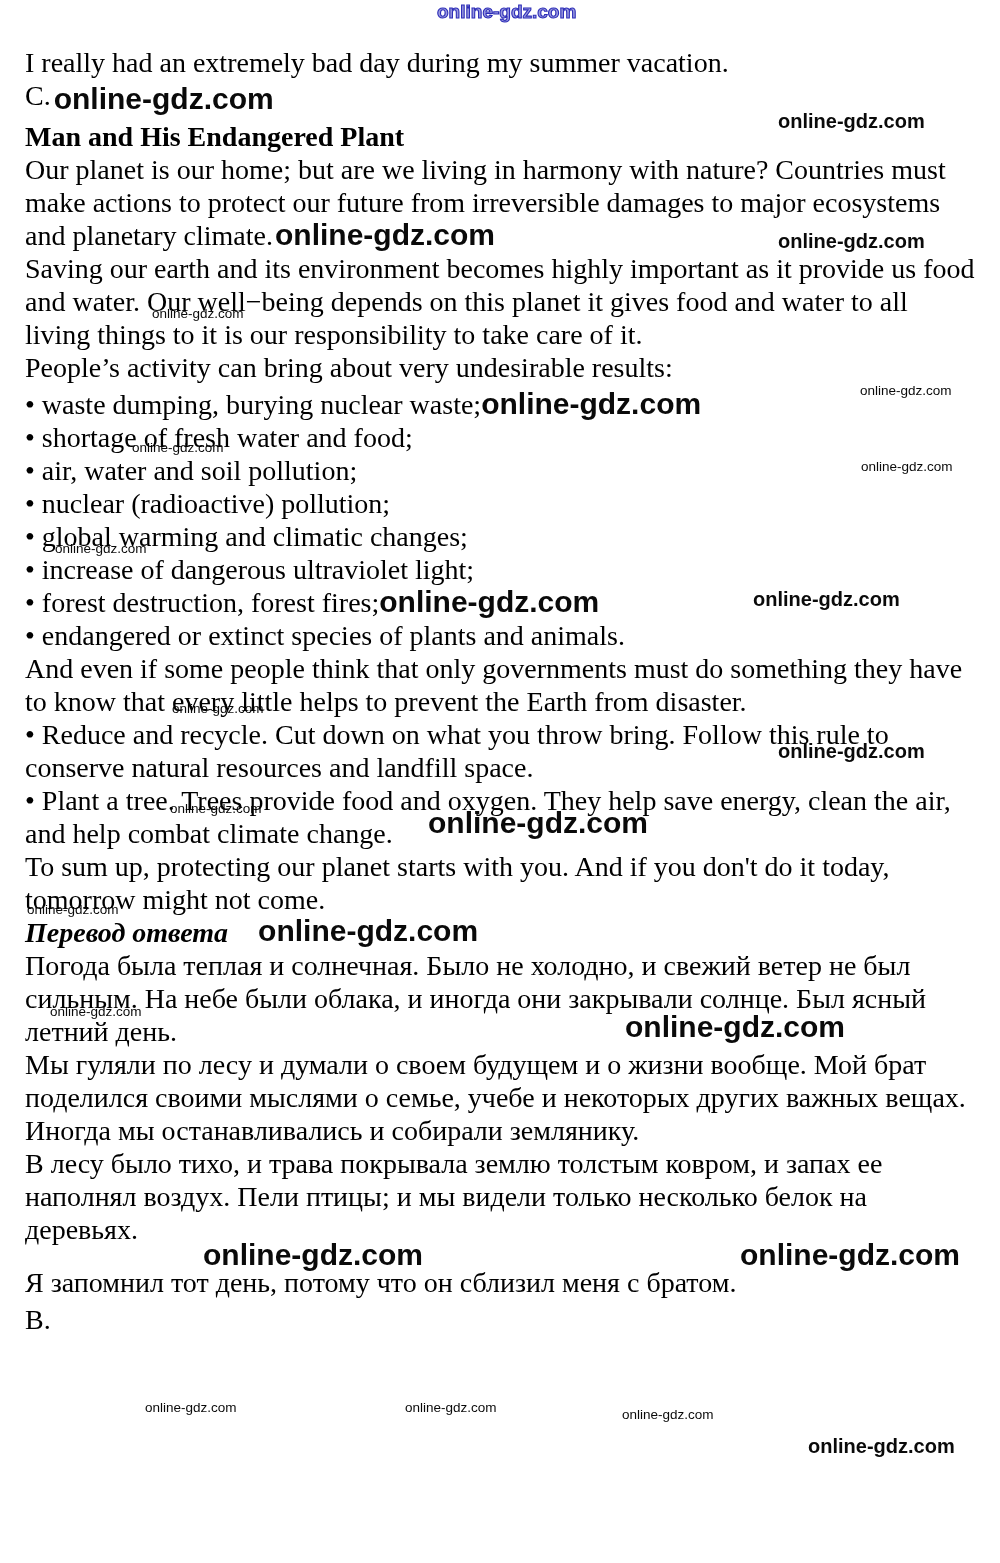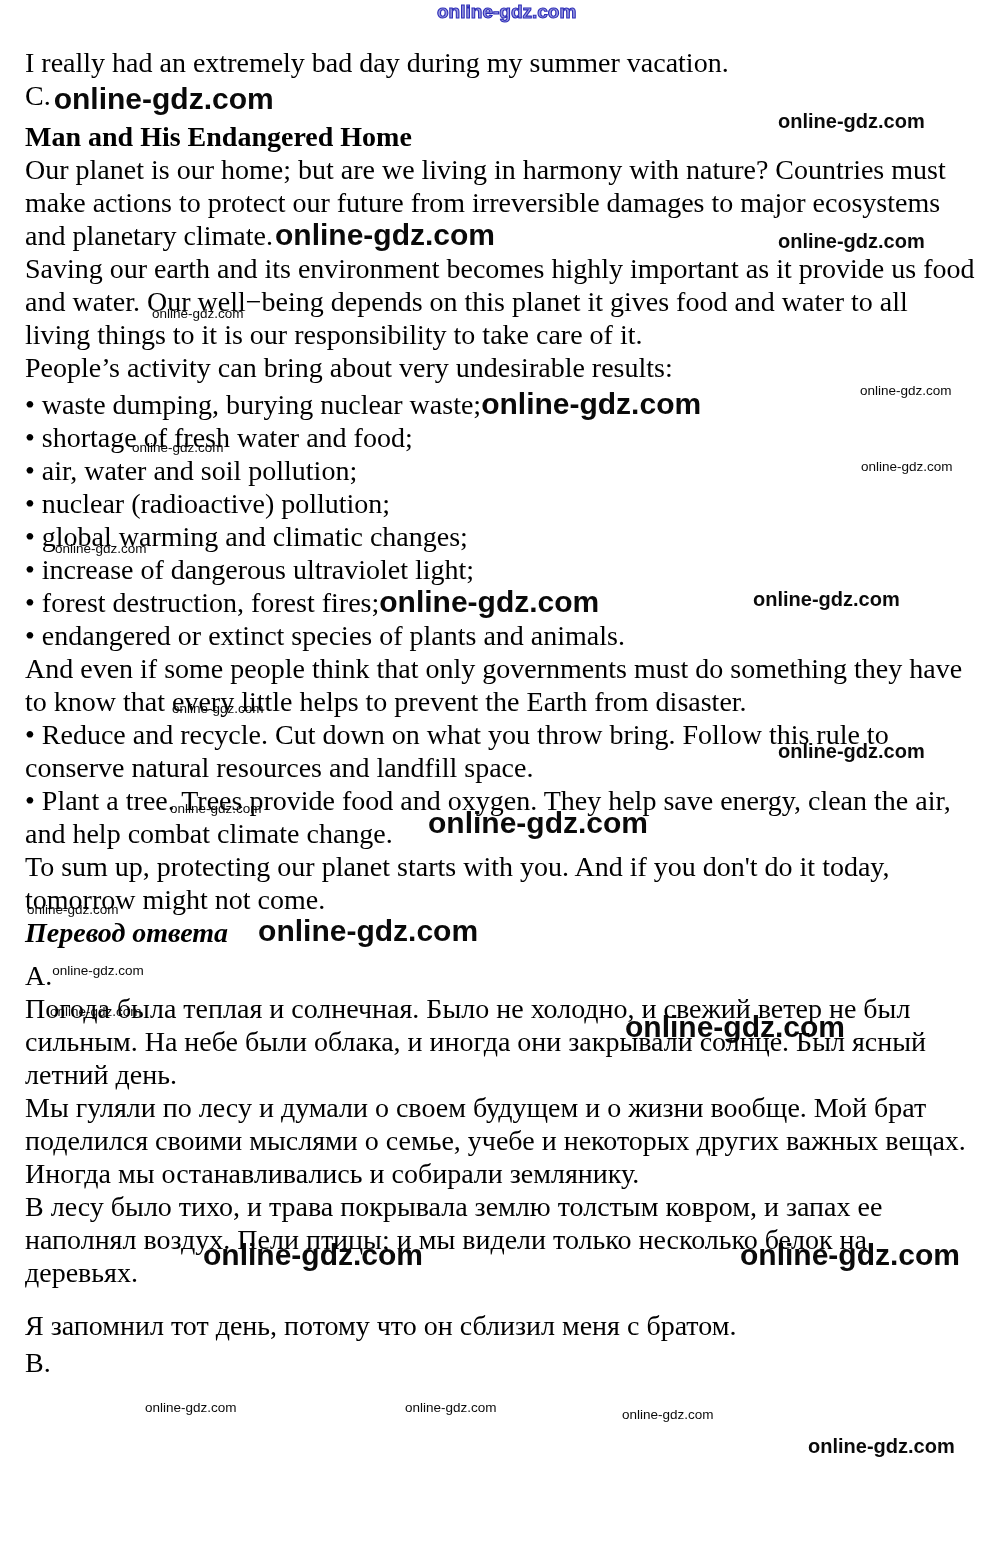--- a/index.html
+++ b/index.html
@@ -60,21 +60,21 @@
   <span class="wm wm-sm abs" style="left:405px;top:1401px">online-gdz.com</span>
   <span class="wm wm-sm abs" style="left:622px;top:1408px">online-gdz.com</span>
   <span class="wm wm-md abs" style="left:808px;top:1436px">online-gdz.com</span>
 
   <div class="text-col">
 
     <p>I really had an extremely bad day during my summer vacation.</p>
 
     <p><span>C.</span><span class="wm wm-xl wm-after-c">online-gdz.com</span></p>
 
-    <p class="title">Man and His Endangered Home</p>
+    <p class="title">Man and His Endangered Plant</p>
 
     <p><span>Our planet is our home; but are we living in harmony with nature? Countries must make actions to protect our future from irreversible damages to major ecosystems and planetary climate.</span><span class="wm wm-xl wm-inline">online-gdz.com</span></p>
 
     <p>Saving our earth and its environment becomes highly important as it provide us food and water. Our well−being depends on this planet it gives food and water to all living things to it is our responsibility to take care of it.</p>
 
     <p>People’s activity can bring about very undesirable results:</p>
 
     <div class="mt4">
       <p><span>• waste dumping, burying nuclear waste;</span><span class="wm wm-xl">online-gdz.com</span></p>
       <p>• shortage of fresh water and food;</p>
@@ -90,21 +90,20 @@
 
     <div>
       <p>• Reduce and recycle. Cut down on what you throw bring. Follow this rule to conserve natural resources and landfill space.</p>
       <p>• Plant a tree. Trees provide food and oxygen. They help save energy, clean the air, and help combat climate change.</p>
     </div>
 
     <p>To sum up, protecting our planet starts with you. And if you don't do it today, tomorrow might not come.</p>
 
     <p class="trans-head"><span>Перевод ответа</span><span class="wm wm-xl wm-after-head">online-gdz.com</span></p>
 
-    <p class="mt5"><span>A.</span><span class="wm wm-sup wm">online-gdz.com</span></p>
 
     <p>Погода была теплая и солнечная. Было не холодно, и свежий ветер не был сильным. На небе были облака, и иногда они закрывали солнце. Был ясный летний день.</p>
     <p>Мы гуляли по лесу и думали о своем будущем и о жизни вообще. Мой брат поделился своими мыслями о семье, учебе и некоторых других важных вещах. Иногда мы останавливались и собирали землянику.</p>
     <p>В лесу было тихо, и трава покрывала землю толстым ковром, и запах ее наполнял воздух. Пели птицы; и мы видели только несколько белок на деревьях.</p>
     <p class="mt6">Я запомнил тот день, потому что он сблизил меня с братом.</p>
 
     <p class="mt4">B.</p>
 
   </div>
 </div>

